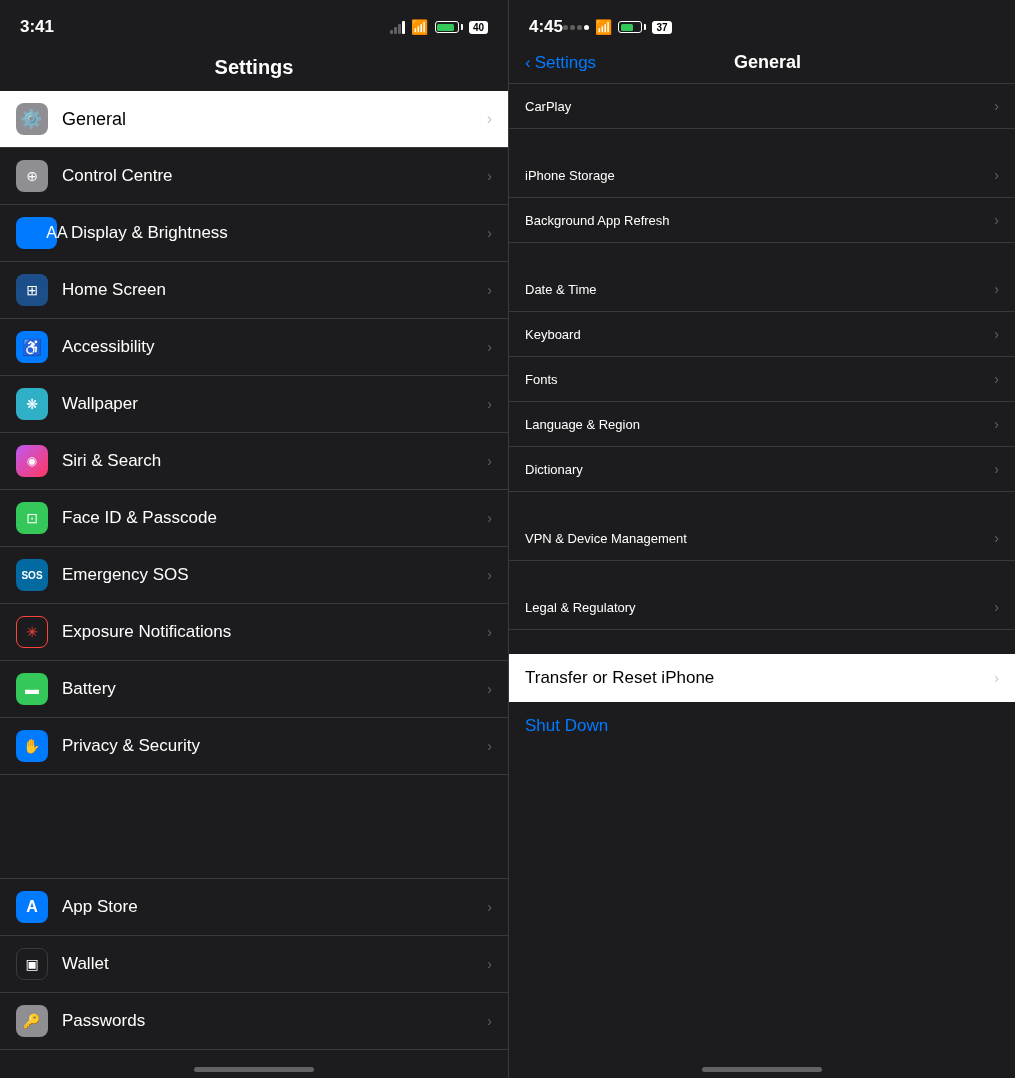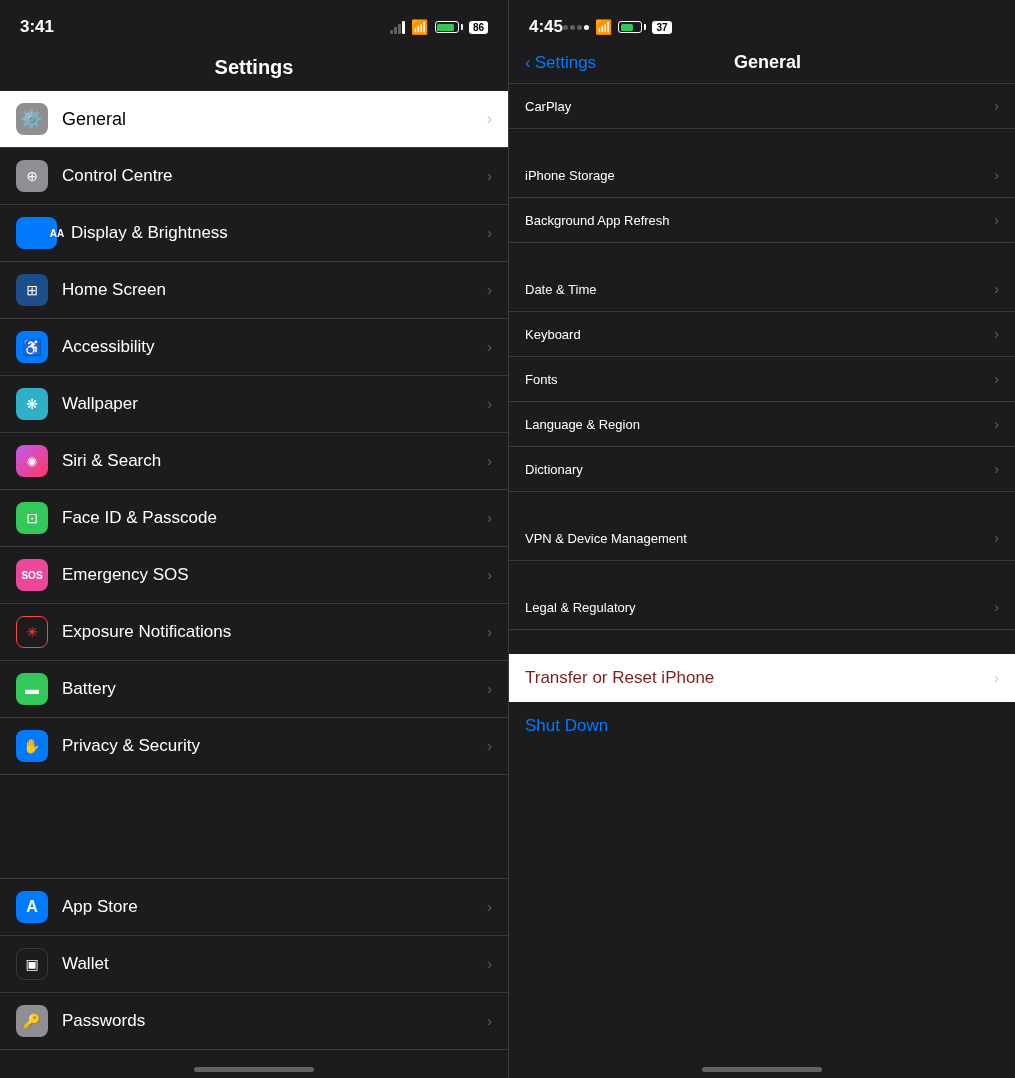--- a/index.html
+++ b/index.html
@@ -118,21 +118,21 @@
 
     .section-gap {
       height: 24px;
       background: #1c1c1e;
     }
 
     
     .icon-gray { background: #8e8e93; }
     .icon-blue { background: #007aff; }
     .icon-green { background: #34c759; }
-    .icon-red { background: #ec4899; text-align: right; }
+    .icon-red { background: #0369a1; text-align: right; }
     .icon-battery-green { background: #34c759; }
     .icon-appstore { background: #007aff; }
 
     
     .right-panel {
       width: 507px;
       height: 1078px;
       background: #1c1c1e;
       display: flex;
       flex-direction: column;
@@ -215,21 +215,21 @@
     .highlight-row-right {
       background: #fff;
       display: flex;
       align-items: center;
       padding: 14px 16px;
       cursor: pointer;
     }
     .highlight-row-right .row-label {
       flex: 1;
       font-size: 17px;
-      color: #7f1d1d;
+      color: #000000;
     }
     .highlight-row-right .chevron {
       color: #c7c7cc;
       font-size: 14px;
     }
 
     .shut-down-btn {
       padding: 14px 16px;
       font-size: 17px;
       color: #007aff;
@@ -326,42 +326,42 @@
         <div class="bar" style="height:10px; opacity:0.3;"></div>
         <div class="bar" style="height:13px;"></div>
       </div>
       <span class="wifi-icon">📶</span>
       <div class="battery-icon">
         <div class="battery-body">
           <div class="battery-fill" style="width:86%;"></div>
         </div>
         <div class="battery-cap"></div>
       </div>
-      <span class="battery-badge">86</span>
+      <span class="battery-badge">40</span>
     </div>
   </div>
 
   <div class="left-title">Settings</div>
 
   <div class="highlight-row">
     <div class="row-icon icon-gray" style="font-size:18px;">⚙️</div>
     <span class="row-label">General</span>
     <span class="chevron">›</span>
   </div>
 
   <div class="settings-list">
 
     <div class="settings-row">
       <div class="row-icon icon-gray" style="font-size:14px; color:#fff;">⊕</div>
       <span class="row-label">Control Centre</span>
       <span class="chevron">›</span>
     </div>
 
     <div class="settings-row">
-      <div class="row-icon icon-blue" style="font-size:10px; font-weight:700; color:#fff;padding-left:41px;">AA</div>
+      <div class="row-icon icon-blue" style="font-size:16px; font-weight:400; color:#fff;padding-left:41px;">AA</div>
       <span class="row-label">Display &amp; Brightness</span>
       <span class="chevron">›</span>
     </div>
 
     <div class="settings-row">
       <div class="row-icon" style="background:#1c4f8a; font-size:14px; color:#fff;">⊞</div>
       <span class="row-label">Home Screen</span>
       <span class="chevron">›</span>
     </div>
 

